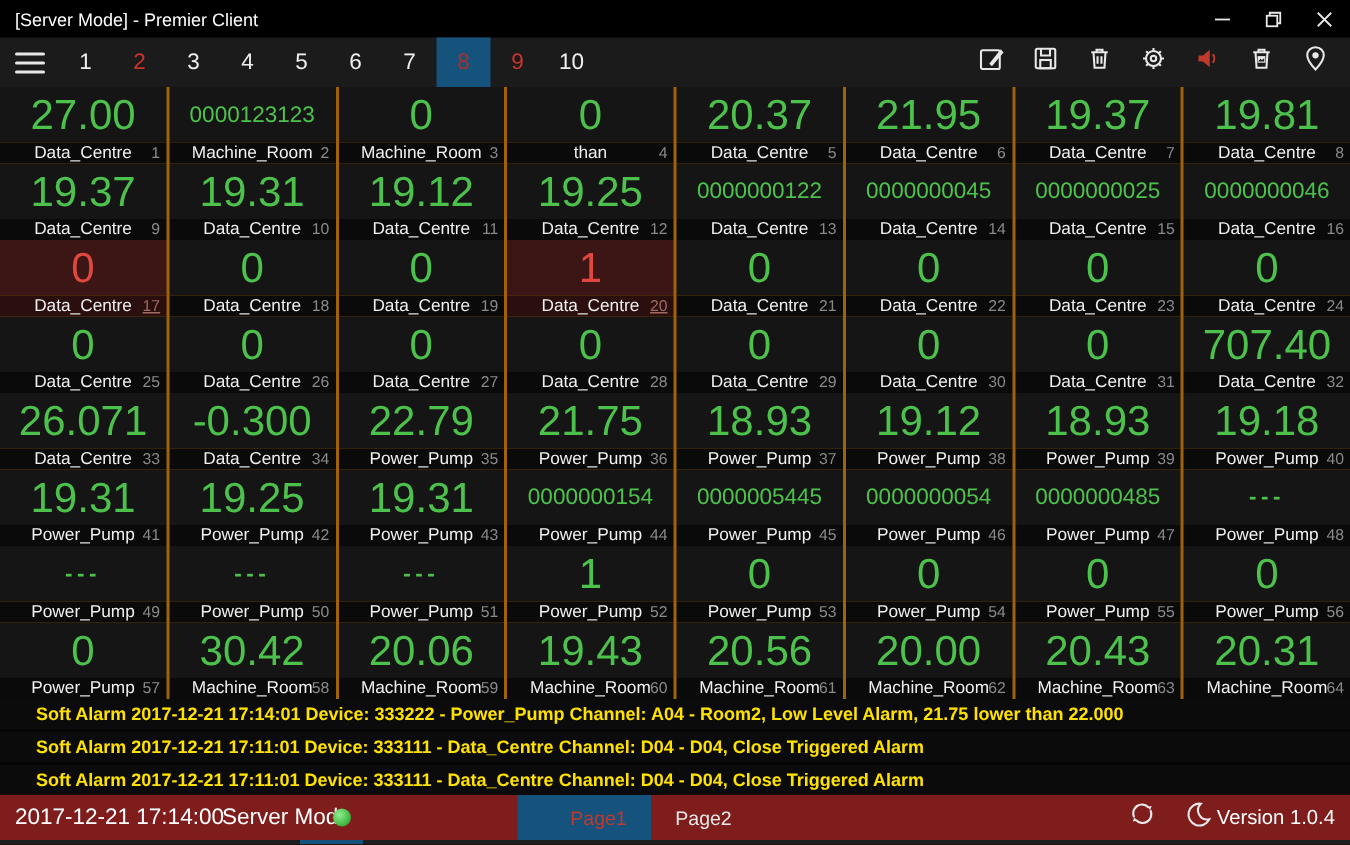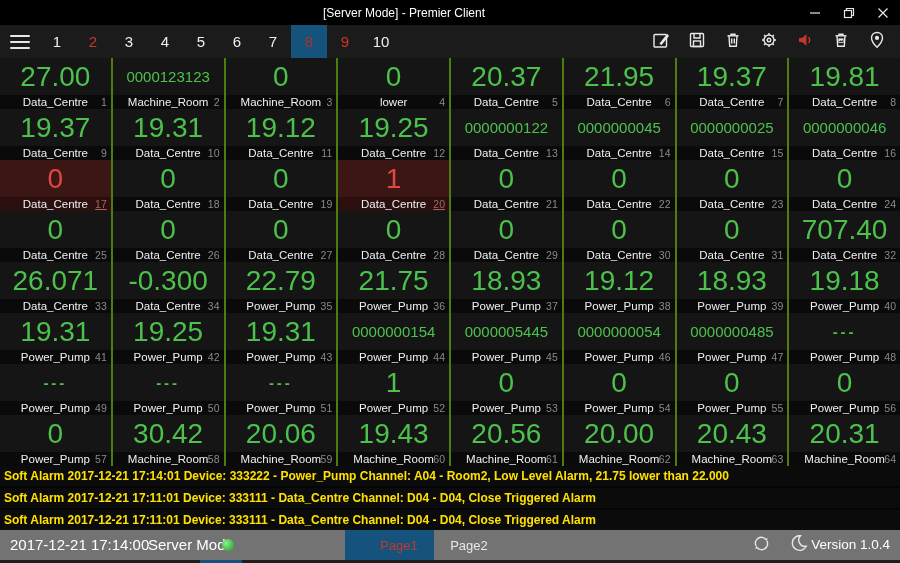--- a/index.html
+++ b/index.html
@@ -1,63 +1,63 @@
 <!DOCTYPE html>
 <html><head>
 <meta charset="utf-8">
 <style>
   html,body{margin:0;padding:0;background:#000;}
   .app{width:900px;height:563px;position:relative;background:#050505;overflow:hidden;
        font-family:"Liberation Sans",sans-serif;color:#eee;}
 
   
-  .titlebar{height:25px;background:#000;display:flex;align-items:center;text-align:center;}
+  .titlebar{height:25px;background:#000;display:flex;align-items:center;}
   .titlebar .title{font-size:12px;color:#fff;margin-left:10px;flex:1;}
   .win-controls{display:flex;height:25px;}
   .win-btn{width:34px;height:25px;display:flex;align-items:center;justify-content:center;}
   .win-btn svg{display:block;}
 
   
   .toolbar{height:33px;background:#1b1b1b;display:flex;align-items:center;}
   .hamburger{width:20px;margin:0 9px 0 10px;display:flex;flex-direction:column;gap:4px;cursor:pointer;}
   .hamburger span{height:2px;background:#e8e8e8;border-radius:1px;}
   .pagenums{display:flex;height:33px;}
   .pagenum{width:36px;height:33px;display:flex;align-items:center;justify-content:center;
            font-size:15px;color:#efefef;cursor:pointer;}
   .pagenum.alarm{color:#c8352b;}
   .pagenum.selected{background:#15527c;color:#a93228;}
   .tool-icons{margin-left:auto;display:flex;align-items:center;gap:14px;padding-right:12px;}
   .tool-btn{width:22px;height:22px;display:flex;align-items:center;justify-content:center;cursor:pointer;}
 
   
   .grid{height:408px;display:grid;grid-template-columns:repeat(8,1fr);grid-auto-rows:51px;
-        column-gap:2px;background:#4d7c0f;}
+        column-gap:2px;background:#a16207;}
   .cell{display:flex;flex-direction:column;cursor:pointer;}
   .cell-value{height:37px;background:#151515;display:flex;align-items:center;justify-content:center;
               color:#4cc24c;}
   .cell-value.lg{font-size:28px;font-weight:300;}
   .cell-value.sm{font-size:15px;font-weight:400;text-align:right;}
   .cell-value.dash{font-size:15px;font-weight:700;letter-spacing:3px;}
   .cell-footer{height:14px;background:#0a0a0a;position:relative;display:flex;
                align-items:center;justify-content:center;}
   .cell-label{font-size:11.5px;color:#f0f0f0;line-height:14px;}
   .cell-index{position:absolute;right:4px;font-size:10.5px;color:#8a8a8a;line-height:14px;}
   .cell.alarm .cell-value{background:#3c1515;color:#e0473e;}
   .cell.alarm .cell-footer{background:#2b0f0f;}
   .cell.alarm .cell-index{color:#a06a60;text-decoration:underline;}
 
   
   .alarms{height:64px;background:#050505;display:flex;flex-direction:column;}
-  .alarm-line{flex:1;display:flex;align-items:center;padding-left:4px;
+  .alarm-line{flex:1;display:flex;align-items:center;padding-left:24px;
               font-size:12px;font-weight:700;color:#ffe100;background:#0b0b0b;
               border-bottom:2px solid #050505;white-space:nowrap;overflow:hidden;}
   .alarm-line:last-child{border-bottom:none;}
 
   
-  .statusbar{height:30px;background:#737373;position:relative;}
+  .statusbar{height:30px;background:#7f1d1d;position:relative;}
   .sb-time{position:absolute;left:10px;top:0;line-height:30px;font-size:15px;color:#fff;}
   .sb-mode{position:absolute;left:148px;top:0;line-height:30px;font-size:15px;color:#fff;}
   .sb-led{position:absolute;left:222px;top:9px;width:12px;height:12px;border-radius:50%;
           background:radial-gradient(circle at 35% 35%, #8fee8f, #3bb33b 70%, #259325);}
   .pagetabs{position:absolute;left:345px;top:0;display:flex;height:30px;}
   .tab{width:70px;height:30px;display:flex;align-items:center;justify-content:center;
        font-size:13px;color:#e8e8e8;cursor:pointer;}
   .tab.active{background:#15527c;color:#c0392b;padding-left:19px;}
   .sb-icons{position:absolute;left:750px;top:0;height:30px;display:flex;gap:16px;align-items:center;}
   .sb-btn{width:22px;height:22px;display:flex;align-items:center;justify-content:center;cursor:pointer;}
@@ -190,21 +190,21 @@
       <div class="cell">
         <div class="cell-value lg">0</div>
         <div class="cell-footer">
           <span class="cell-label">Machine_Room</span>
           <span class="cell-index">3</span>
         </div>
       </div>
       <div class="cell">
         <div class="cell-value lg">0</div>
         <div class="cell-footer">
-          <span class="cell-label">lower</span>
+          <span class="cell-label">than</span>
           <span class="cell-index">4</span>
         </div>
       </div>
       <div class="cell">
         <div class="cell-value lg">20.37</div>
         <div class="cell-footer">
           <span class="cell-label">Data_Centre</span>
           <span class="cell-index">5</span>
         </div>
       </div>

